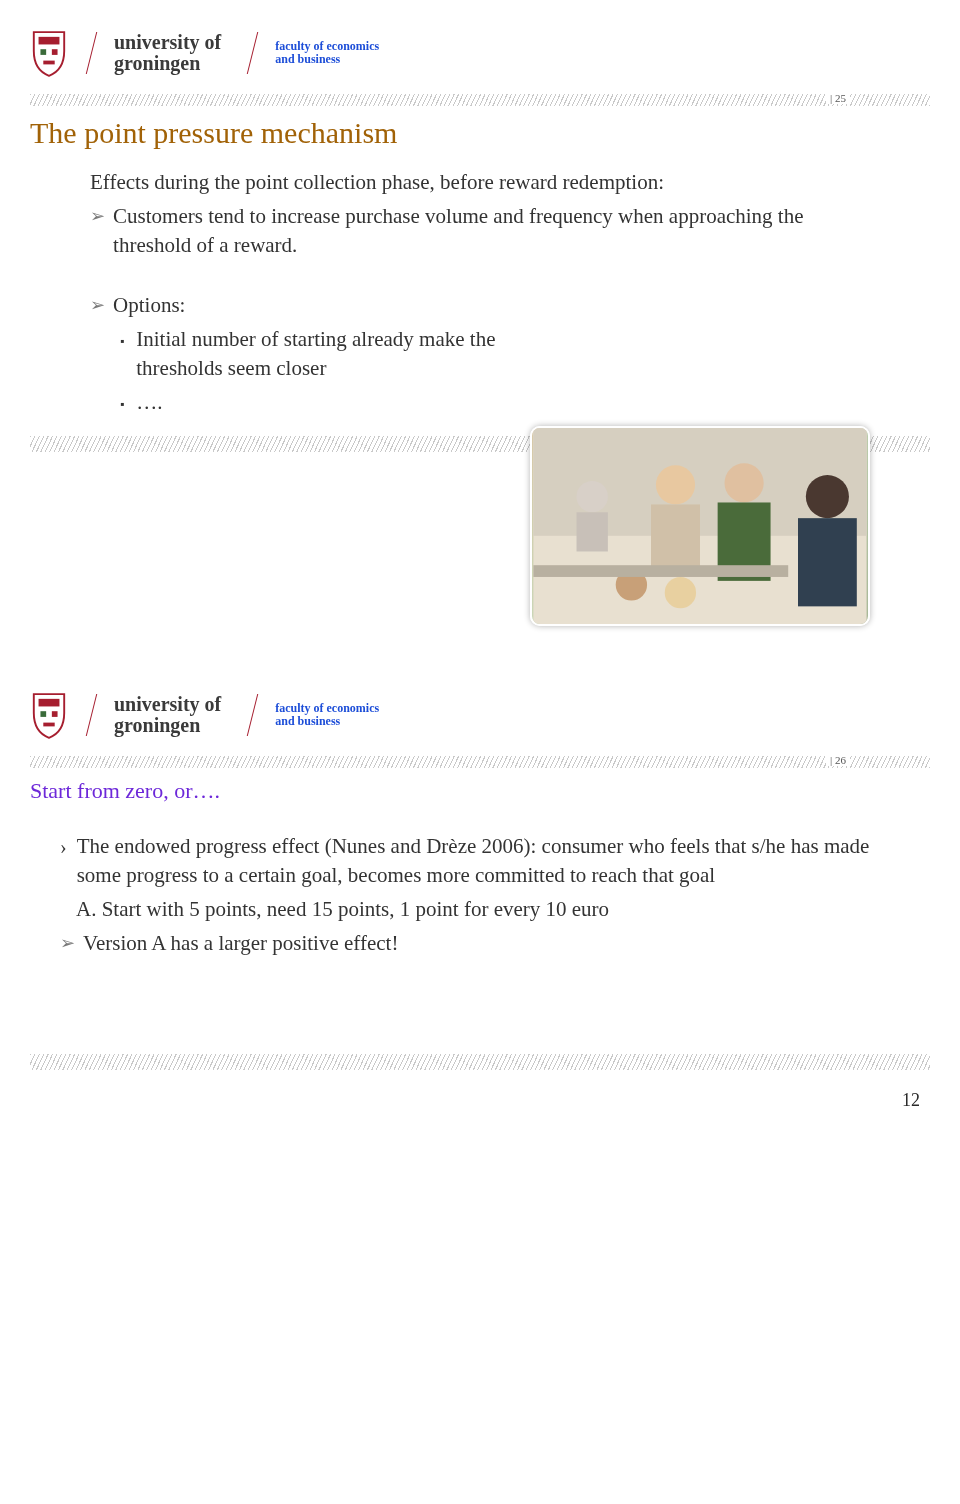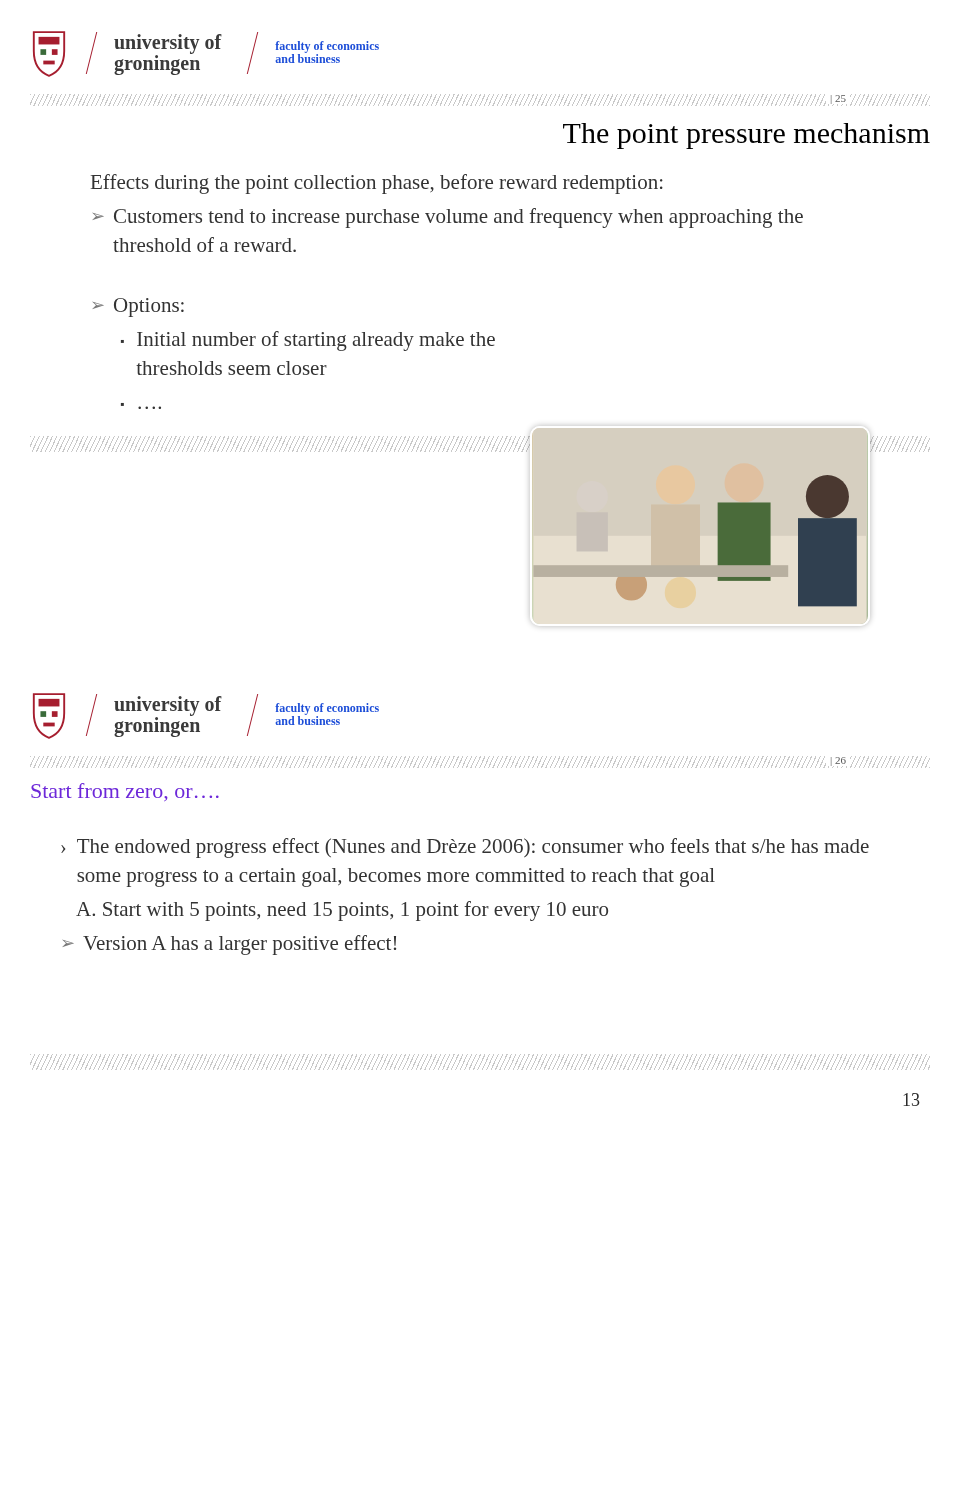--- a/index.html
+++ b/index.html
@@ -9,21 +9,21 @@
 .shield { width: 38px; height: 50px; position: relative; }
 .shield svg { width: 100%; height: 100%; }
 .slash { width: 22px; height: 50px; position: relative; }
 .slash::after { content: ''; position: absolute; left: 50%; top: 4px; bottom: 4px; width: 1px; background: #a61e2f; transform: skewX(-14deg); }
 .uni-name { font-family: Georgia, serif; font-weight: bold; color: #3a3a3a; line-height: 1.05; font-size: 20px; margin-right: 8px; }
 .fac-name { font-family: Georgia, serif; font-weight: bold; color: #1d4ed8; line-height: 1.1; font-size: 12px; }
 .hatch-bar { height: 12px; background: repeating-linear-gradient(115deg, #c9c9c9 0px, #c9c9c9 1px, #fff 1px, #fff 4px); position: relative; margin: 4px 0 8px 0; }
 .hatch-footer { height: 16px; background: repeating-linear-gradient(115deg, #c9c9c9 0px, #c9c9c9 1px, #fff 1px, #fff 4px); margin-top: 30px; }
 .hatch-mid { height: 16px; background: repeating-linear-gradient(115deg, #c9c9c9 0px, #c9c9c9 1px, #fff 1px, #fff 4px); margin-top: 20px; }
 .page-num-top { position: absolute; right: 80px; top: -2px; font-size: 11px; color: #555; background: #fff; padding: 0 4px; }
-.slide-title { color: #000000; font-family: Georgia, serif; font-size: 30px; text-align: right; margin: 10px 0 18px 0; font-weight: normal; }
+.slide-title { color: #a16207; font-family: Georgia, serif; font-size: 30px; text-align: left; margin: 10px 0 18px 0; font-weight: normal; }
 .slide-title2 { color: #6d28d9; font-family: Georgia, serif; font-size: 22px; text-align: left; margin: 10px 0 28px 0; font-weight: normal; }
 .body-text { font-size: 21px; line-height: 1.35; color: #333; padding: 0 60px; }
 .item { display: flex; margin: 6px 0; }
 .bullet-arrow { color: #7a7a7a; margin-right: 8px; font-size: 18px; padding-top: 2px; }
 .bullet-angle { color: #333; margin-right: 10px; font-size: 20px; padding-top: 2px; font-weight: normal; }
 .bullet-square { color: #333; margin-right: 12px; font-size: 12px; padding-top: 8px; }
 .sub { margin-left: 30px; }
 .mid-wrap { position: relative; margin-top: 10px; }
 .photo { position: absolute; right: 60px; top: -10px; width: 340px; height: 200px; border-radius: 10px; border: 2px solid #fff; box-shadow: 0 0 6px rgba(0,0,0,0.3); overflow: hidden; background: linear-gradient(135deg, #d8c8a8 0%, #c8d8b8 40%, #a8b898 100%); }
 .photo svg { width: 100%; height: 100%; }
@@ -151,14 +151,14 @@
     </div>
     <div class="item">
       <span class="bullet-arrow">➢</span>
       <span>Version A has a larger positive effect!</span>
     </div>
   </div>
 
   <div style="height:60px"></div>
   <div class="hatch-footer"></div>
 
-  <div class="page-footer-num">13</div>
+  <div class="page-footer-num">12</div>
 </div>
 
 </body></html>

